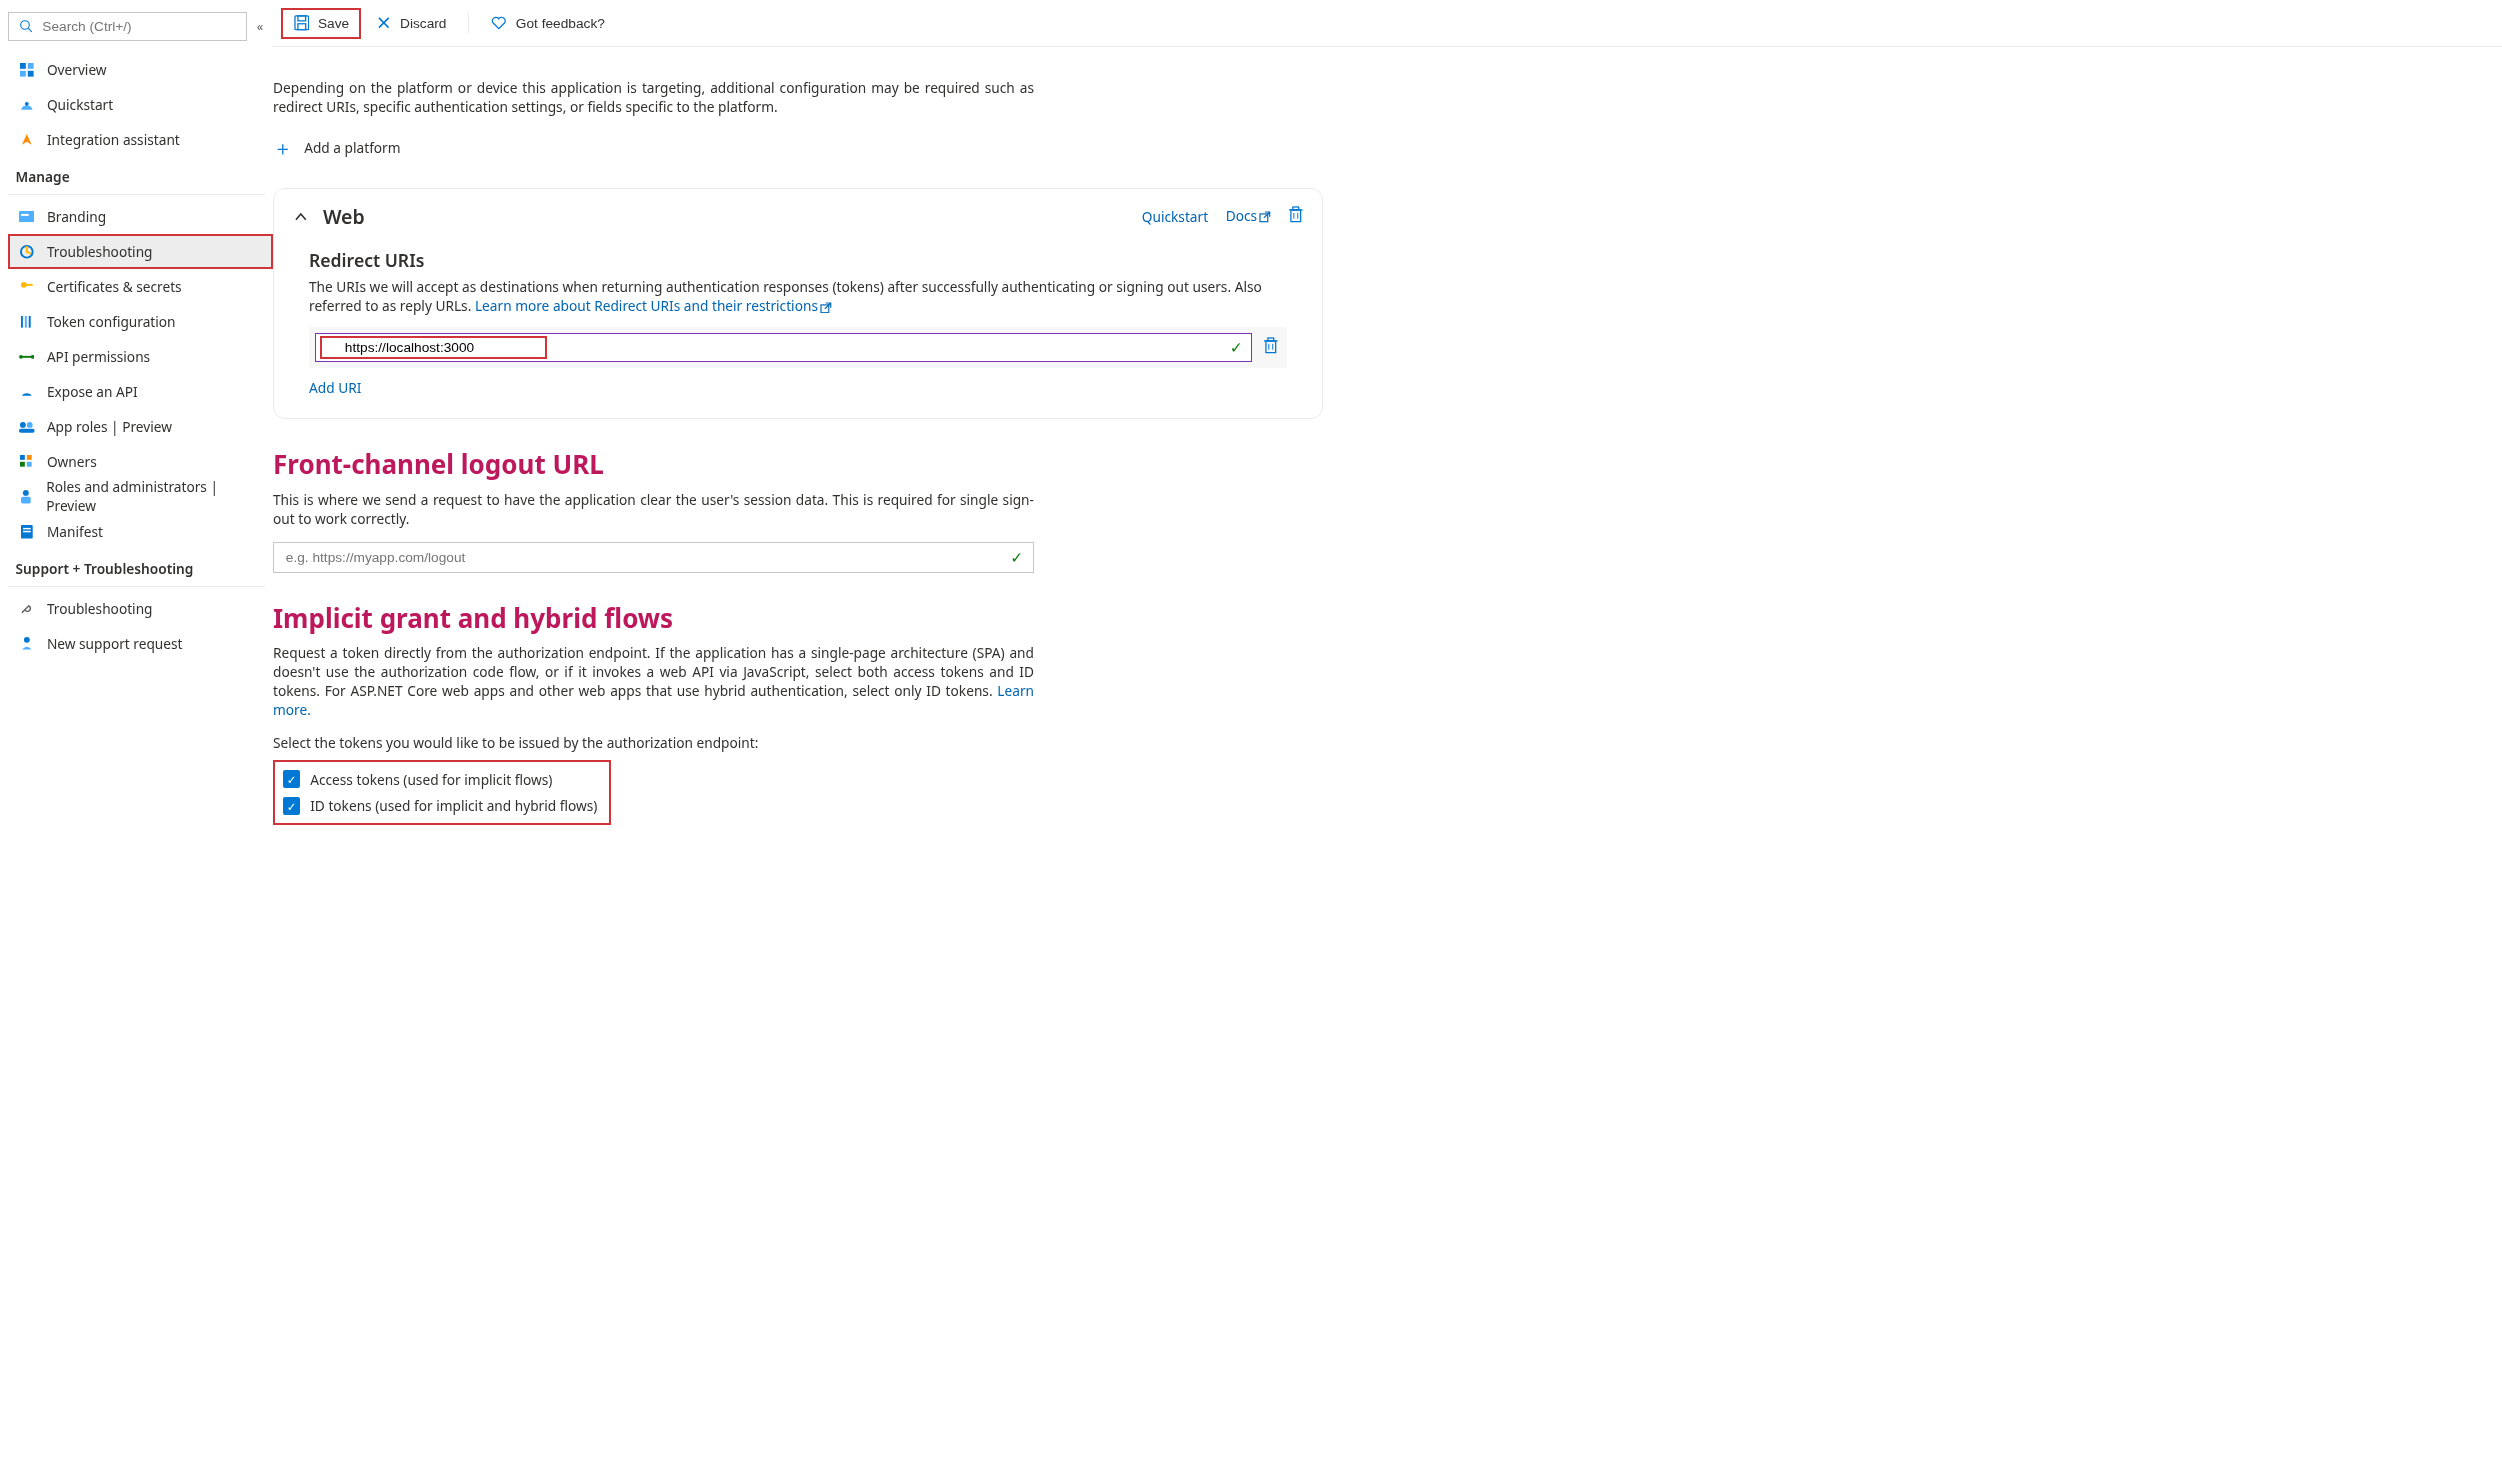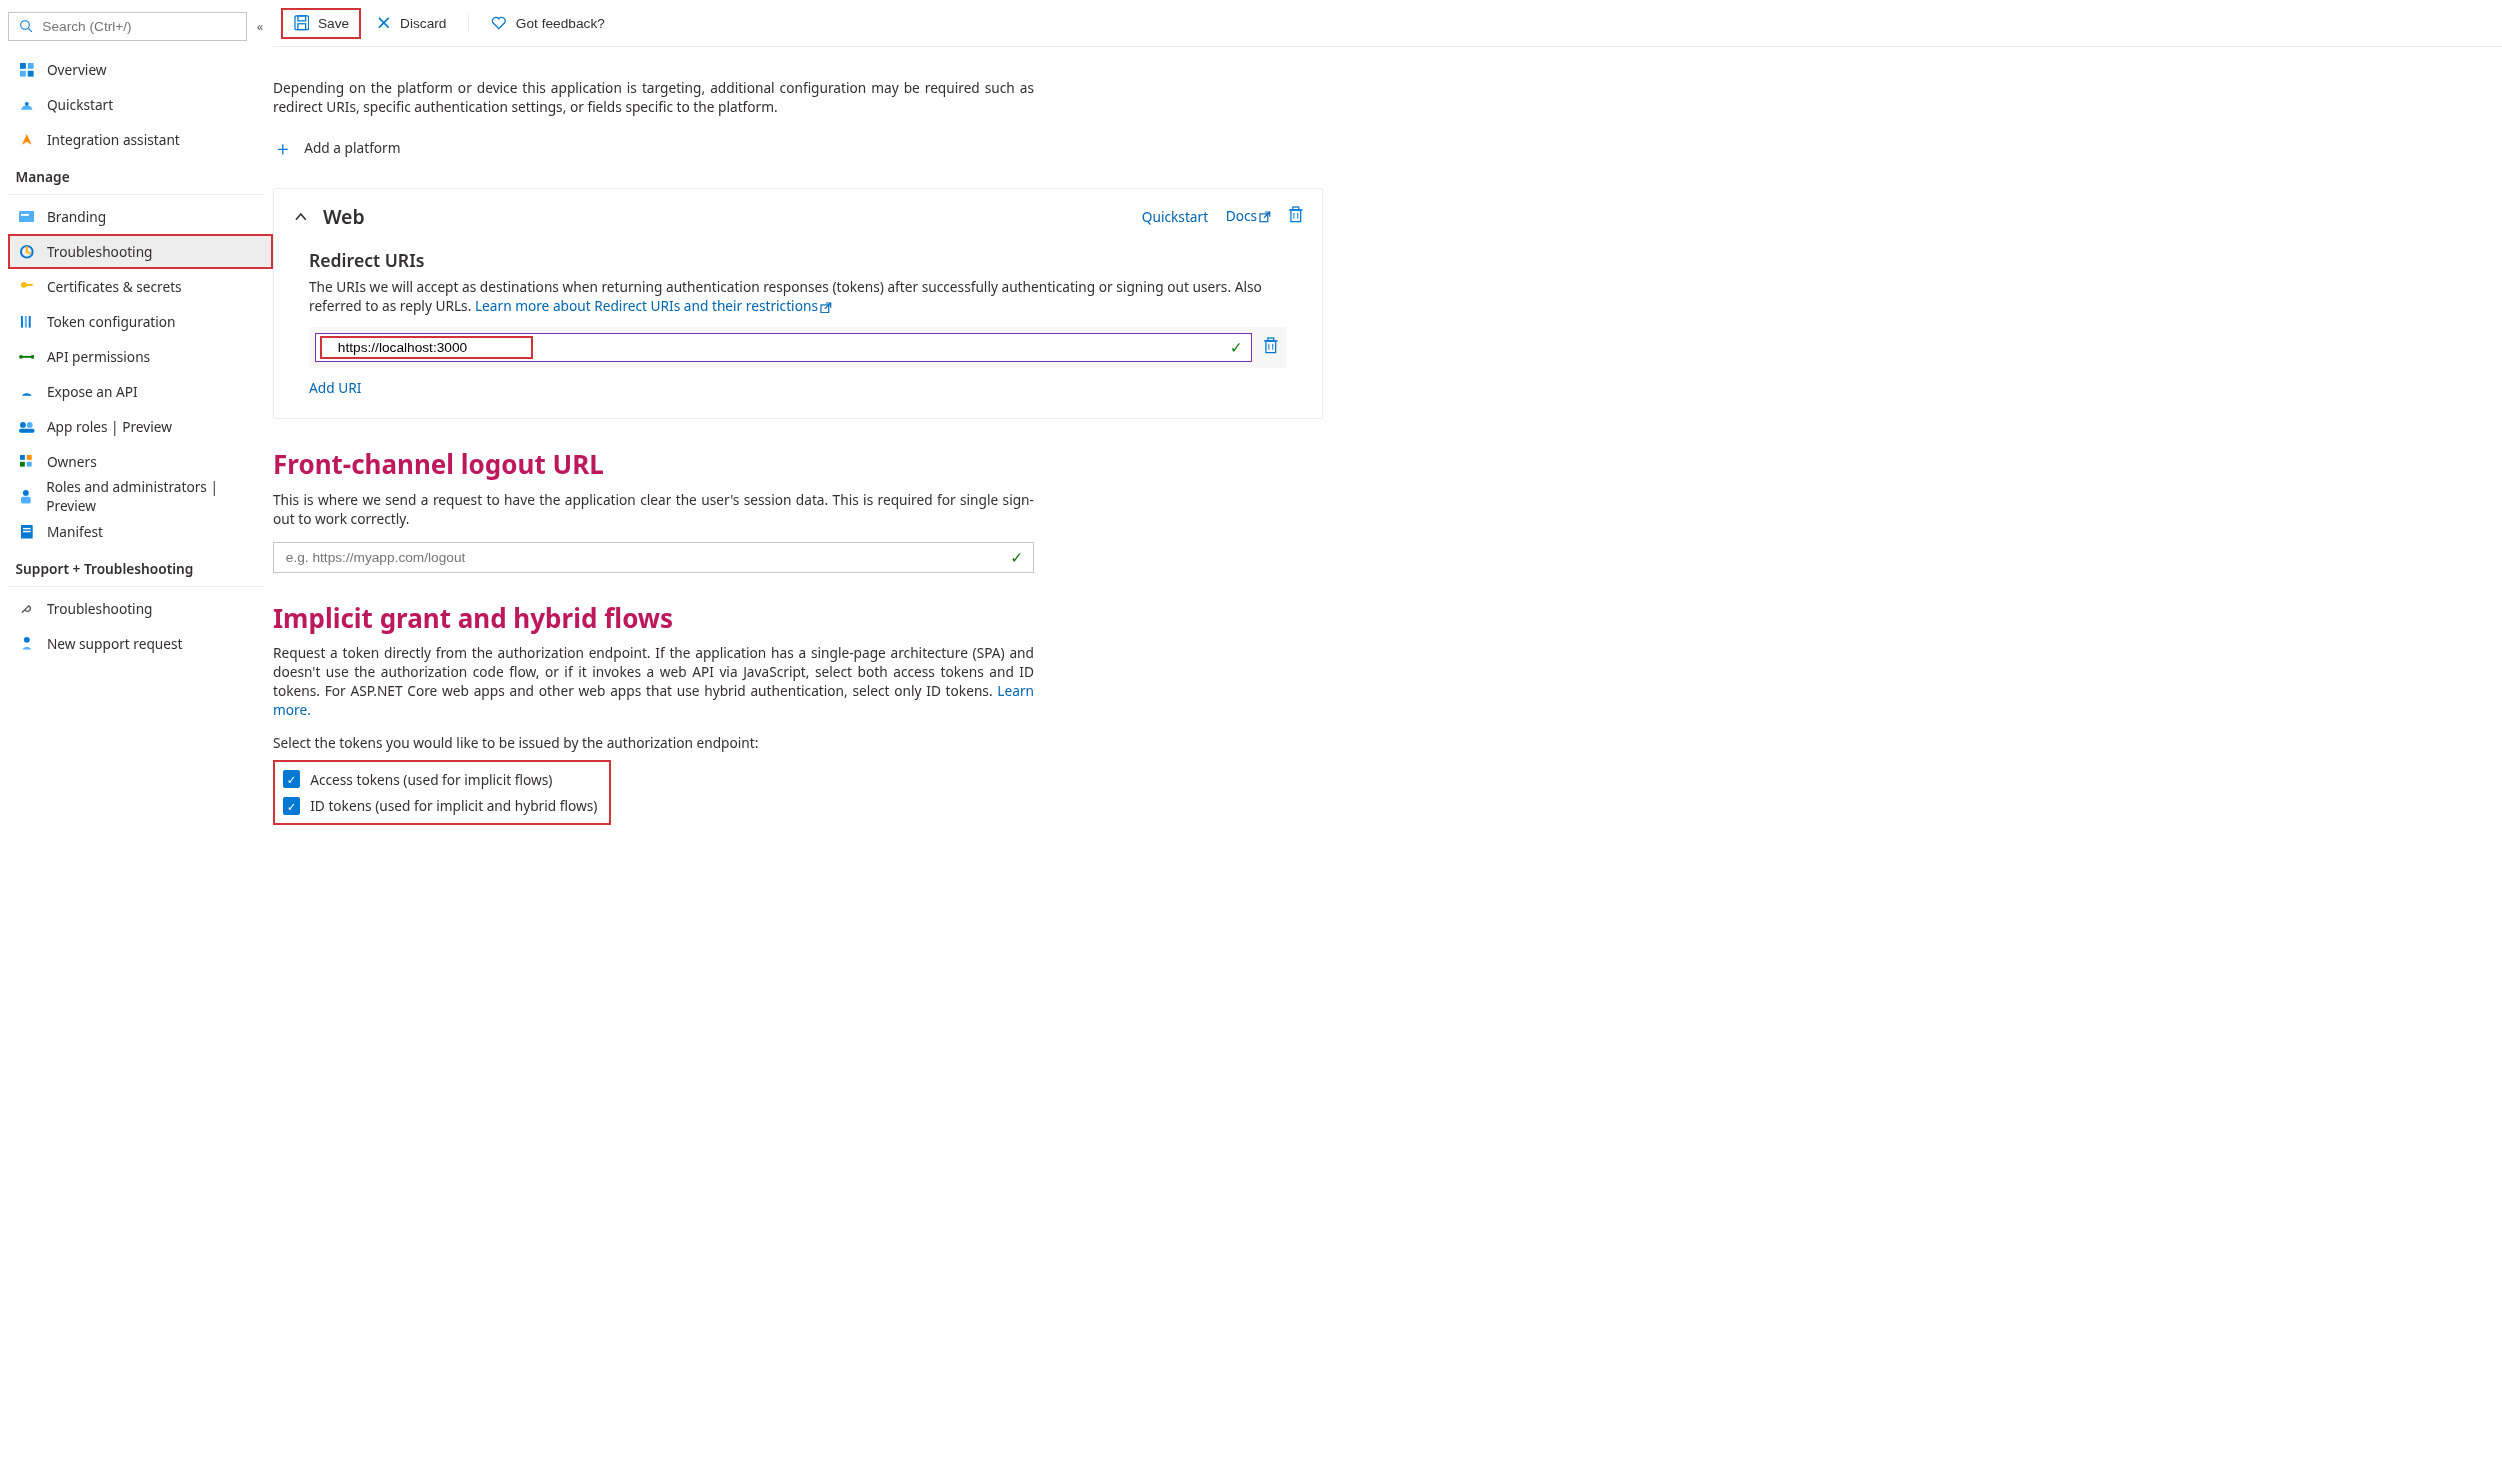--- a/index.html
+++ b/index.html
@@ -43,32 +43,32 @@
   .toolbar-sep{width:1px;height:19.5px;background:var(--border);margin:0 7.8px;}
   .content{padding:23.4px 23.4px 39px 0;max-width:1073px;margin-left:0;}
   .content-inner{padding-left:0;}
   h2.section{font-size:21.5px;font-weight:600;margin:9.8px 0 7.8px;color:#242424;}
   h3.sub{font-size:26px;font-weight:700;margin:27px 0 7.8px;color:#be185d;}
   p.desc{font-size:13.7px;color:var(--text);margin:7.8px 0 13.7px;text-align:justify;max-width:761px;}
   a.link{color:var(--link);text-decoration:none;}
   .add-platform{display:inline-flex;align-items:center;gap:11.7px;color:var(--text);height:35px;cursor:pointer;font-size:13.7px;}
   .plus{font-size:19.5px;color:var(--link2);font-weight:300;line-height:1;}
   
-  .card{border:1px solid var(--border);border-radius:2px;margin-top:23.4px;background:var(--card-bg);}
+  .card{border:1px solid var(--border);border-radius:12px;margin-top:23.4px;background:var(--card-bg);}
   .card-header{display:flex;align-items:center;padding:13.7px 17.6px 3.9px;gap:13.7px;}
   .card-header .title{font-size:19.5px;font-weight:600;flex:1;}
   .card-actions{display:flex;gap:17.6px;align-items:center;}
   .card-body{padding:5.9px 35px 21.5px;}
   .card-body h4{font-size:17.6px;font-weight:600;margin:7.8px 0 5.9px;}
   .card-body p{font-size:13.7px;margin:3.9px 0 9.8px;}
   .uri-row{display:flex;align-items:center;gap:11.7px;background:#f7f7f7;padding:5.9px 7.8px 5.9px 5.9px;border-radius:2px;}
   .uri-input-wrap{flex:1;display:flex;align-items:center;border:1px solid #7a31b4;background:#fff;height:29px;padding:0 7.8px;}
   .uri-input-wrap.hl-inner{position:relative;}
   .uri-input-wrap input{border:none;outline:none;flex:1;font-size:13.7px;}
-  .uri-value-hl{border:2px solid var(--hl);padding:0 14px;margin-left:-3.9px;height:23.4px;display:inline-flex;align-items:center;}
+  .uri-value-hl{border:2px solid var(--hl);padding:0 21px;margin-left:-3.9px;height:23.4px;display:inline-flex;align-items:center;}
   .check{color:var(--green);font-size:15.6px;margin-left:5.9px;}
   .trash{color:var(--link2);cursor:pointer;}
   .add-uri{color:var(--link);margin-top:9.8px;display:inline-block;cursor:pointer;font-size:13.7px;}
   
   .logout-input-wrap{display:flex;align-items:center;border:1px solid var(--border2);height:31px;padding:0 9.8px 0 9.8px;max-width:761px;position:relative;}
   .logout-input-wrap input{border:none;outline:none;flex:1;font-size:13.7px;background:transparent;}
   .logout-input-wrap .check{position:absolute;right:9.8px;}
   
   .chk-group{display:flex;flex-direction:column;gap:7.8px;margin-top:7.8px;border:2px solid var(--hl);padding:7.8px 11.7px 7.8px 7.8px;width:fit-content;}
   .chk-row{display:flex;align-items:center;gap:9.8px;cursor:pointer;}

